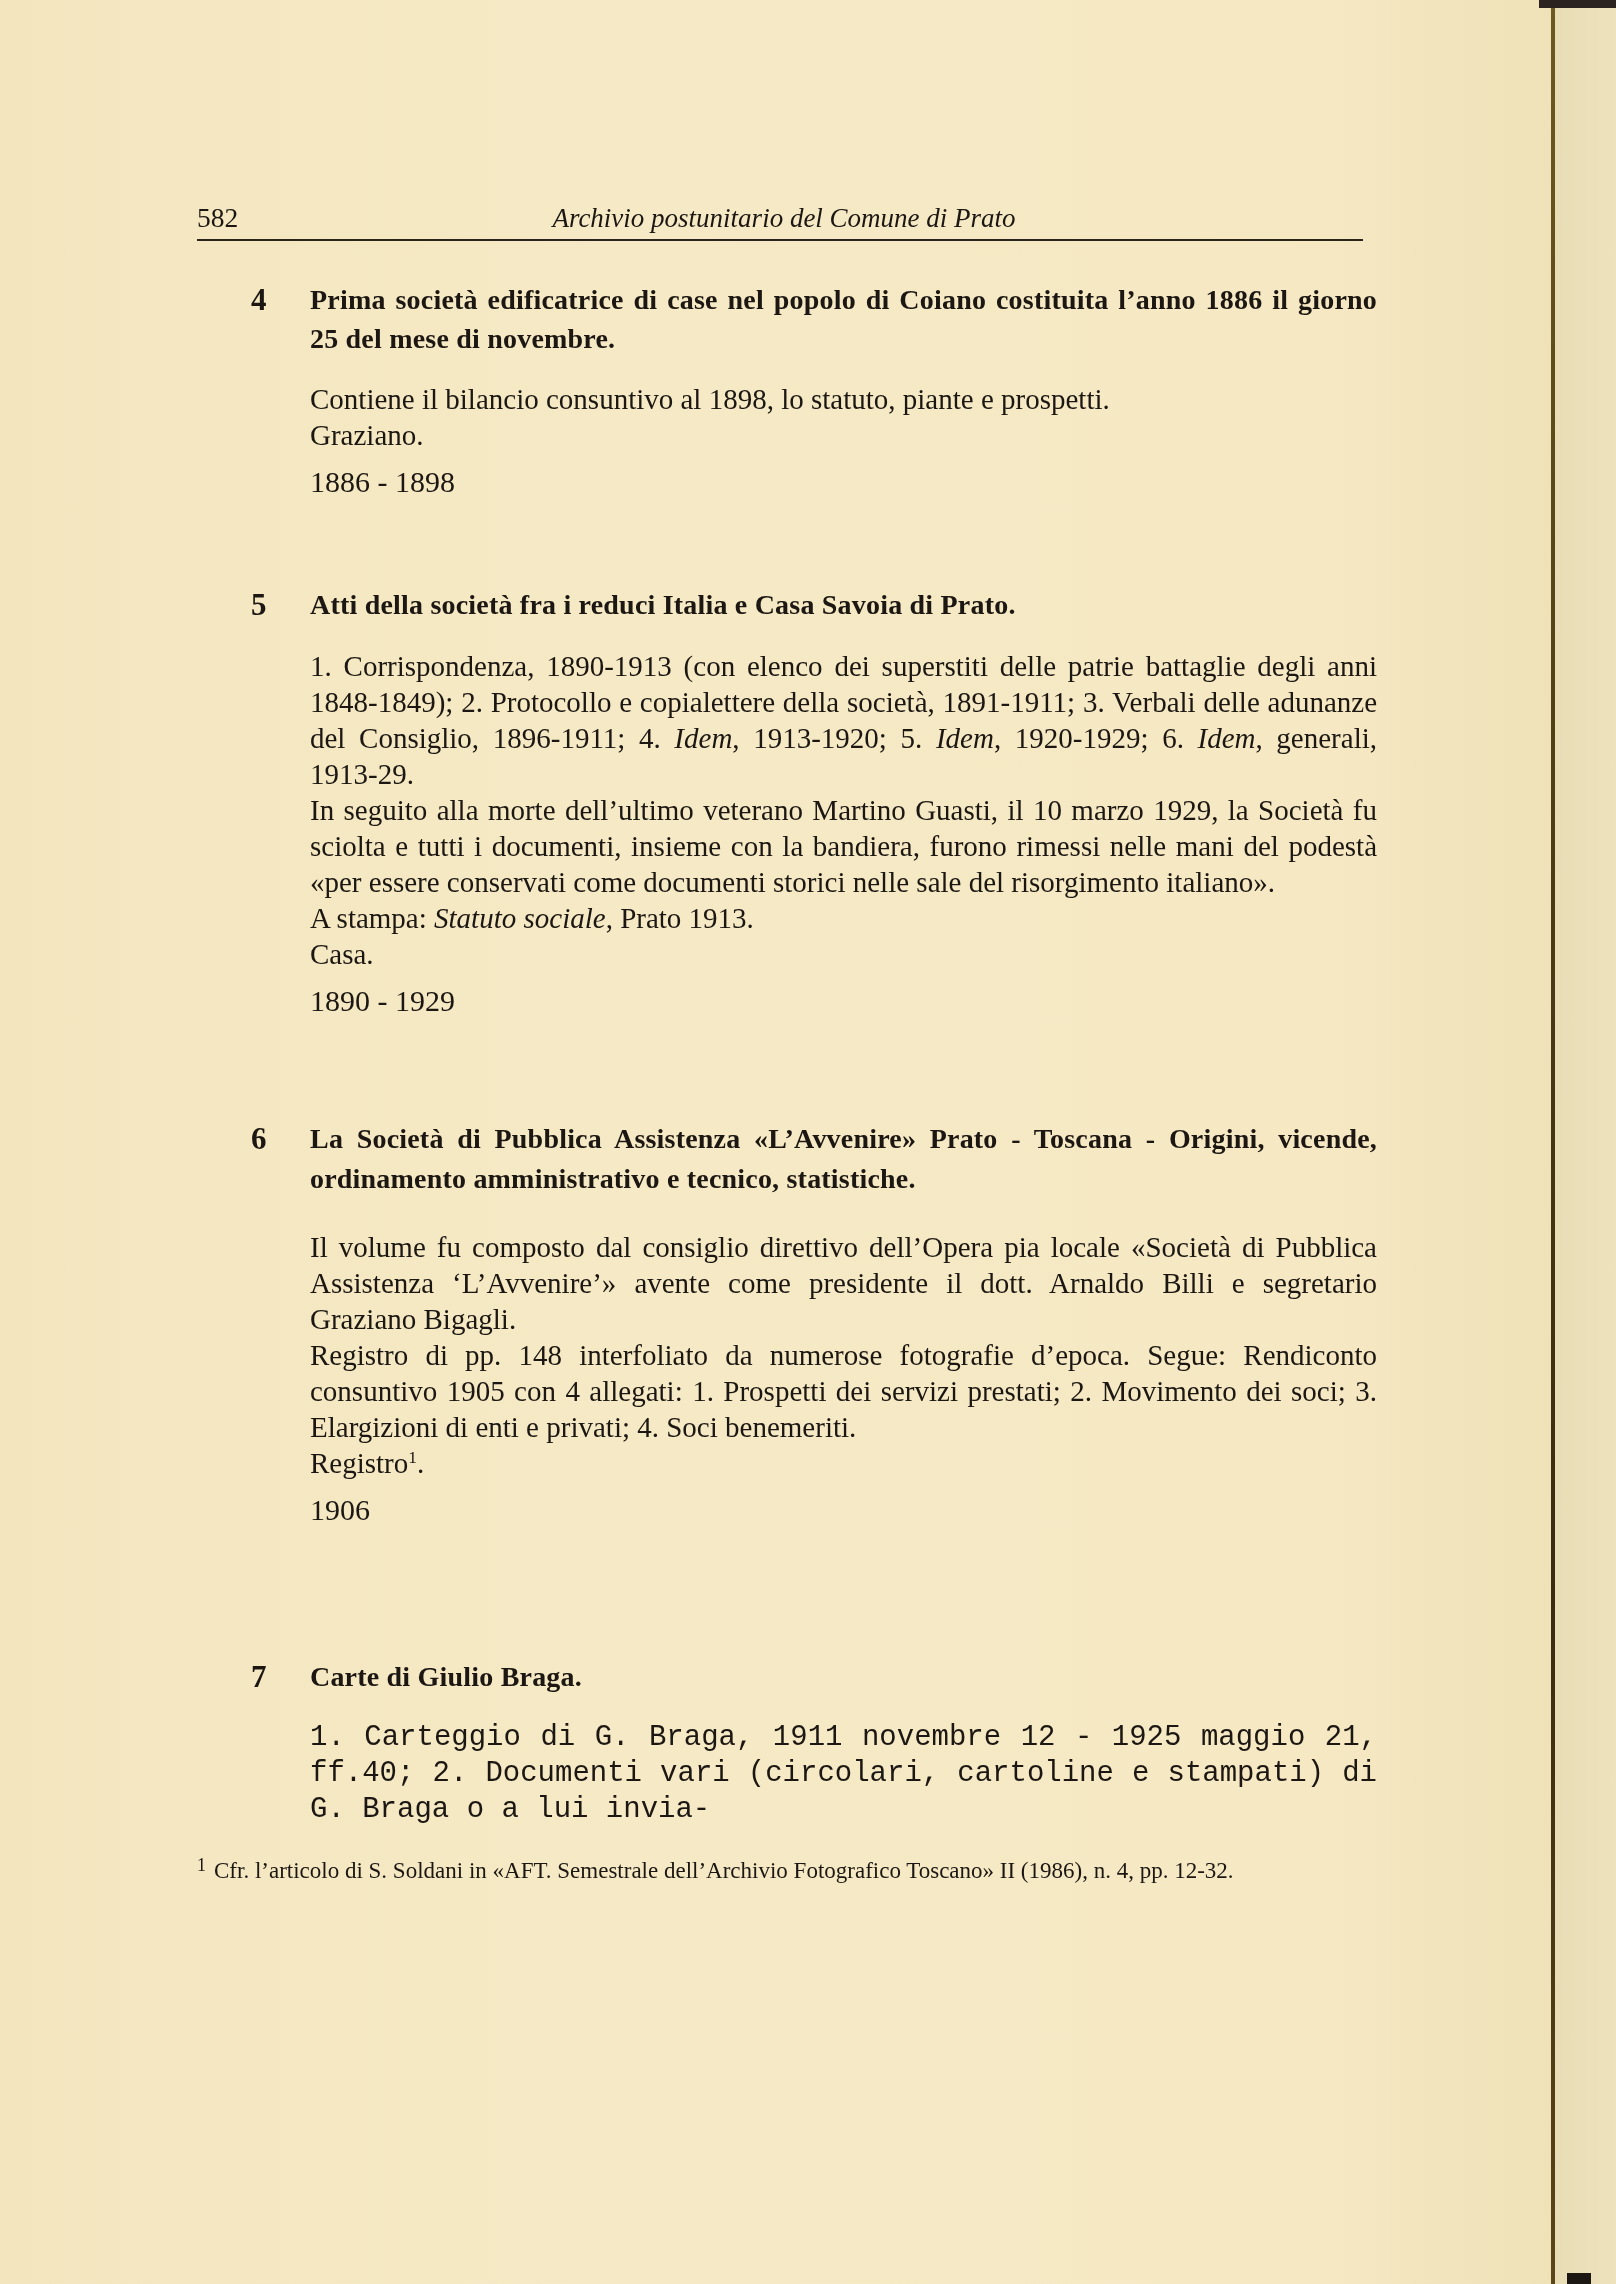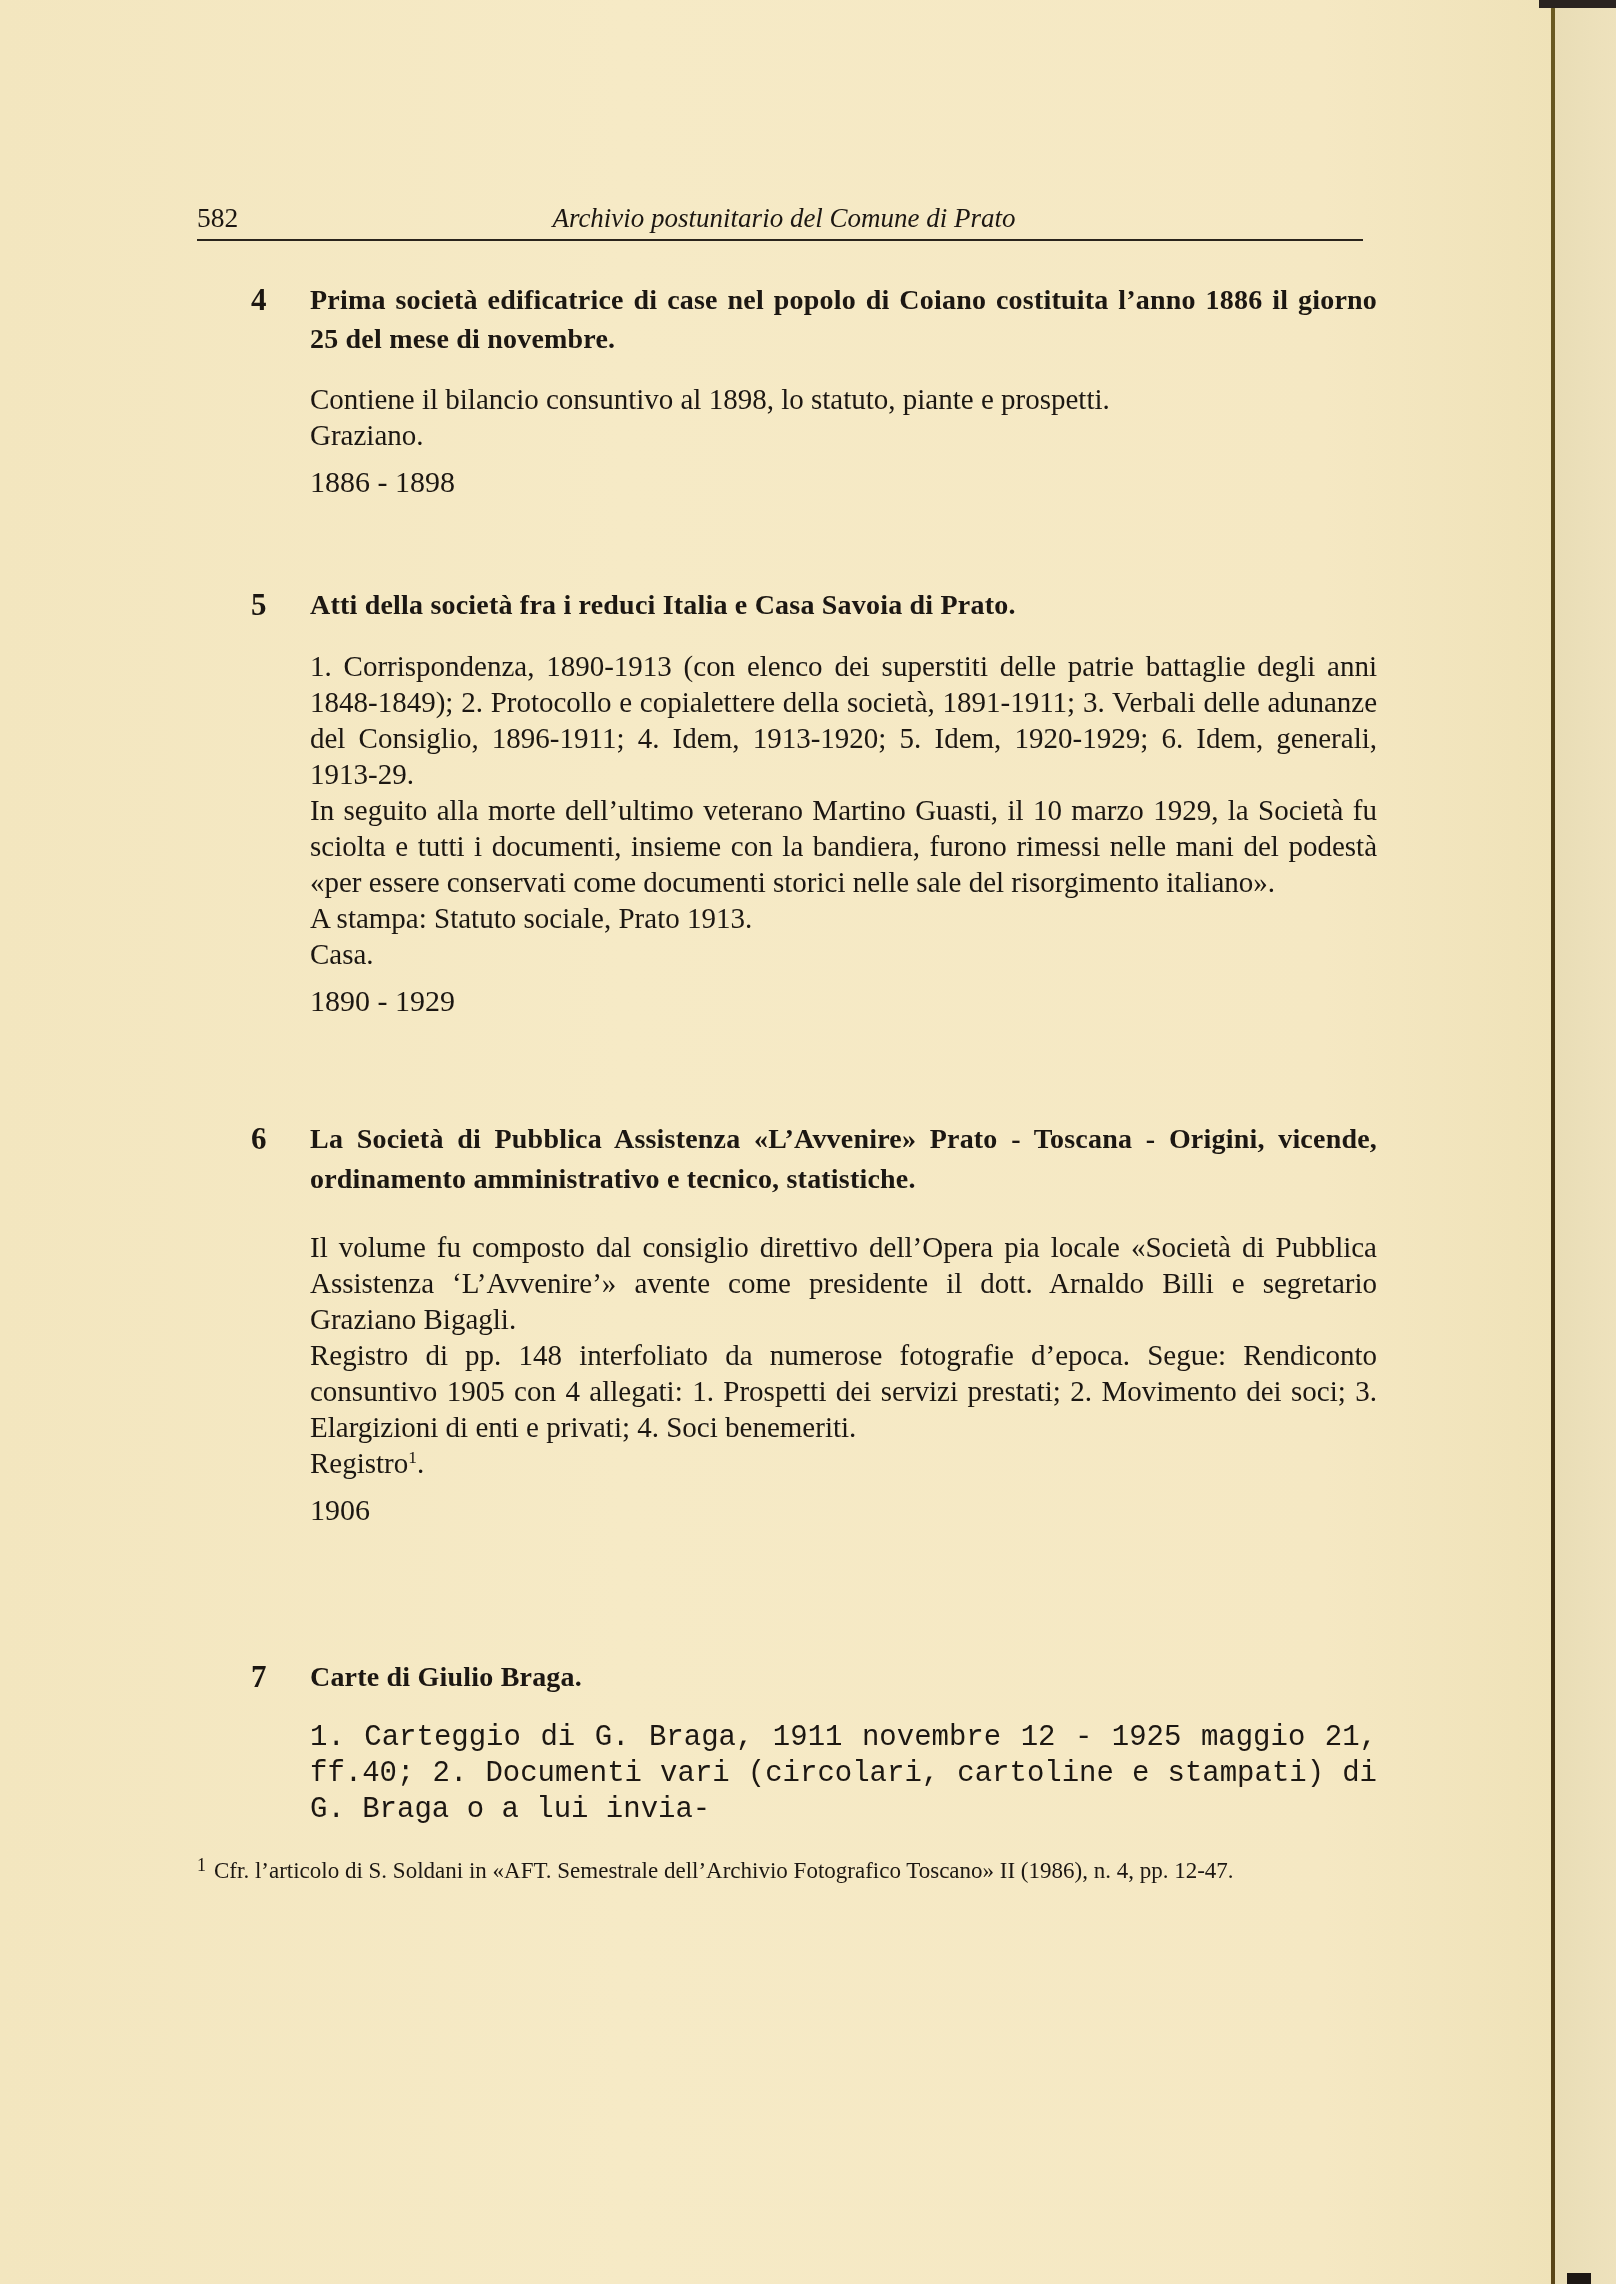--- a/index.html
+++ b/index.html
@@ -120,21 +120,21 @@
     text-align: justify;
   }
   .entry-desc p {
     margin: 0;
   }
   .entry-dates {
     font-size: 30px;
     line-height: 36px;
     margin-top: 11.3px;
   }
-  .ital { }
+  .ital { font-style: italic; }
   sup { font-size: 60%; line-height: 0; vertical-align: 0.55em; }
 
   .footnote {
     position: absolute;
     left: 197px;
     top: 1852px;
     width: 1183px;
     font-size: 23px;
     line-height: 27.5px;
   }
@@ -202,15 +202,15 @@
   <span class="entry-number">7</span>
   <div class="entry-body">
     <p class="entry-title">Carte di Giulio Braga.</p>
     <div class="entry-desc" style="margin-top:24px;font-family:Liberation Mono, monospace;">
       <p>1. Carteggio di G. Braga, 1911 novembre 12 - 1925 maggio 21, ff.40; 2. Documenti vari (circolari, cartoline e stampati) di G. Braga o a lui invia-</p>
     </div>
   </div>
 </div>
 
 <div class="footnote">
-  <span class="footnote-mark">1</span><span>Cfr. l’articolo di S. Soldani in «AFT. Semestrale dell’Archivio Fotografico Toscano» II (1986), n. 4, pp. 12-47.</span>
+  <span class="footnote-mark">1</span><span>Cfr. l’articolo di S. Soldani in «AFT. Semestrale dell’Archivio Fotografico Toscano» II (1986), n. 4, pp. 12-32.</span>
 </div>
 
 
 </body></html>

